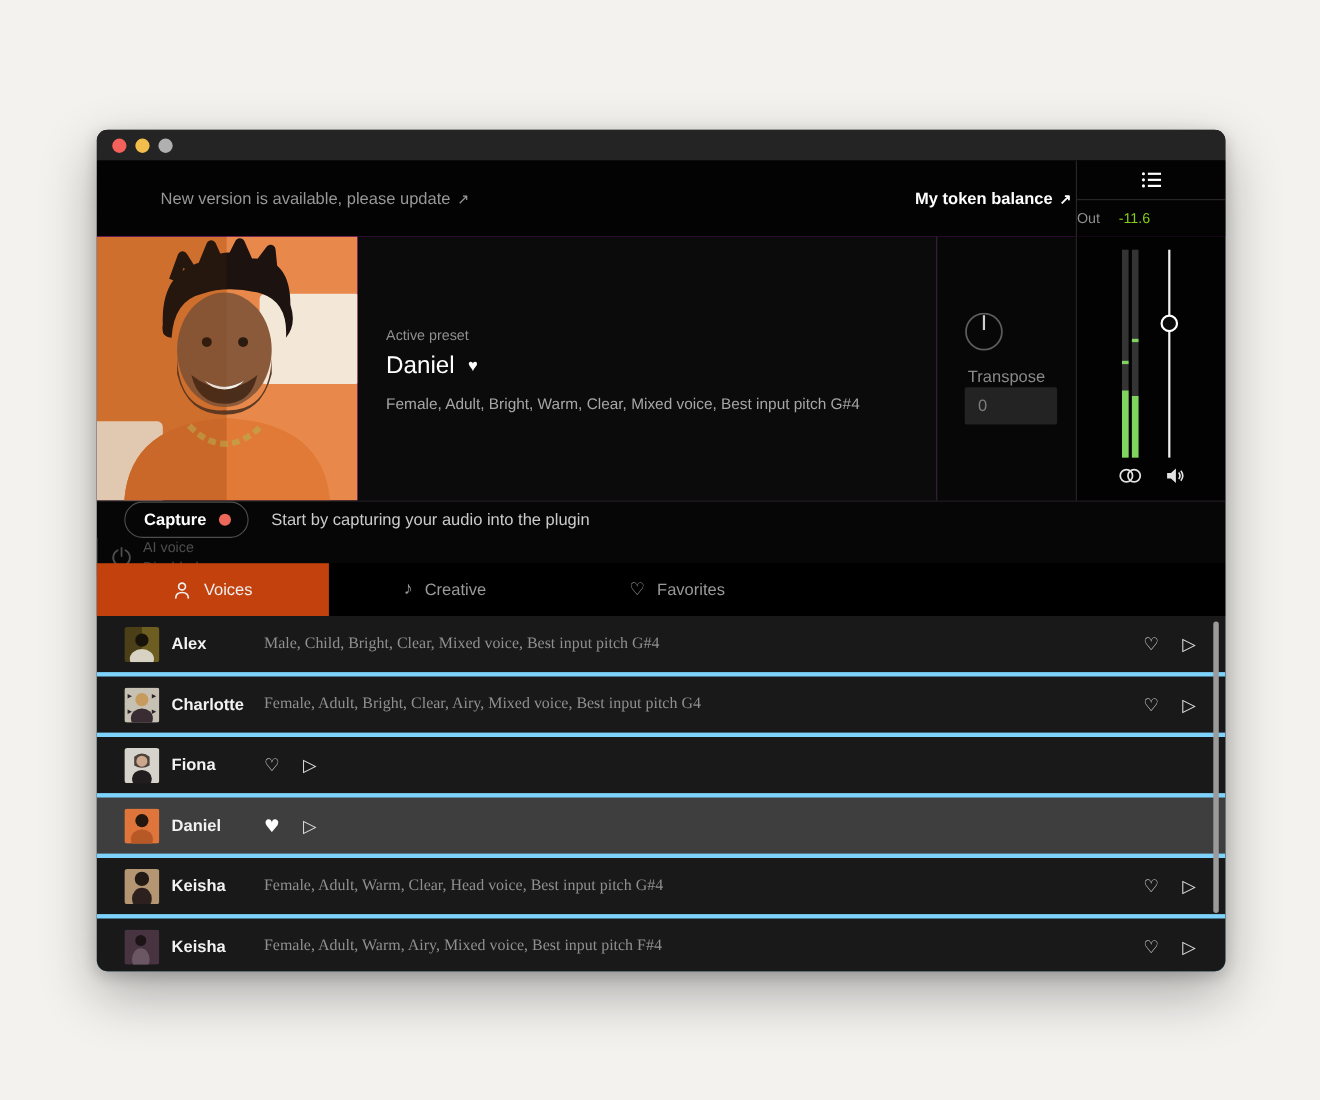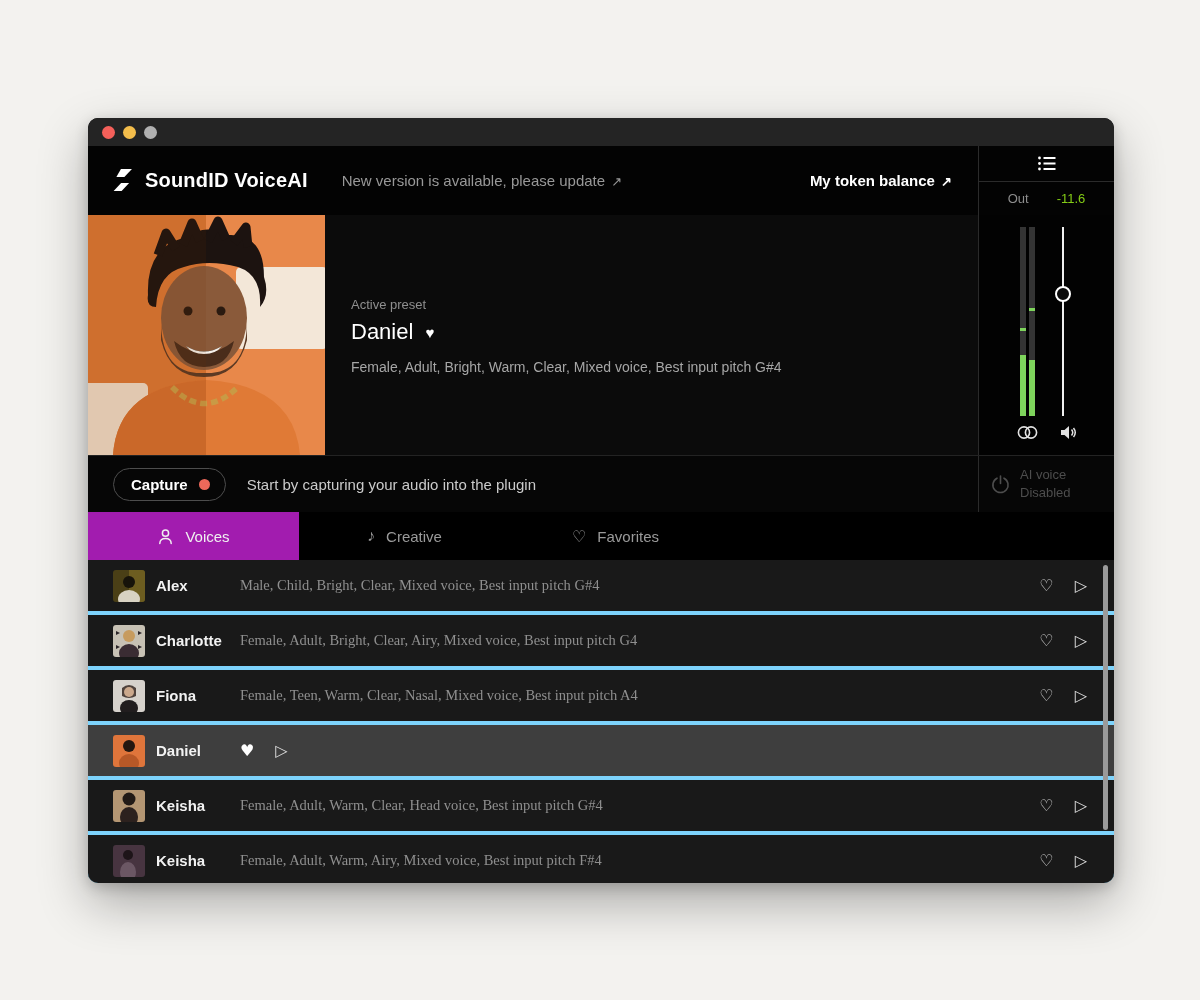--- a/index.html
+++ b/index.html
@@ -17,25 +17,25 @@
   }
   
   .titlebar { height:28px; background:#242424; display:flex; align-items:center; padding-left:14px; gap:8px; }
   .tl-dot { width:13px; height:13px; border-radius:50%; }
   
   .header { height:69px; background:#030303; display:flex; }
   .header-left { flex:1; display:flex; align-items:center; padding-left:24px; }
   .brand { display:flex; align-items:center; gap:10px; }
   .brand-text { color:#fff; font-size:20px; font-weight:700; letter-spacing:.2px; }
   .notif { margin-left:34px; color:#989898; font-size:15px; }
-  .token { margin-left:auto; margin-right:26px; color:#fff; font-size:15px; font-weight:700; cursor:pointer; }
+  .token { margin-left:auto; margin-right:4px; color:#fff; font-size:15px; font-weight:700; cursor:pointer; }
   .arrow { font-size:13px; margin-left:2px; }
   .header-right { width:136px; border-left:1px solid #2b2b2b; display:flex; flex-direction:column; background:#030303; }
   .hr-top { height:36px; display:flex; align-items:center; justify-content:center; border-bottom:1px solid #2b2b2b; }
-  .hr-bottom { flex:1; display:flex; align-items:center; justify-content:center; gap:28px; font-size:13px; }
+  .hr-bottom { flex:1; display:flex; align-items:center; justify-content:flex-start; gap:17px; font-size:13px; }
   .out-label { color:#8d8d8d; }
   .out-value { color:#84cc16; }
   
   .main { height:240px; display:flex; background:#a21caf; }
   .photo { width:237px; position:relative; overflow:hidden; flex:none; }
   .preset { flex:1; background:#0b0b0b; border-right:1px solid #2a2a2a; padding:82px 0 0 26px; }
   .preset-label { color:#8f8f8f; font-size:13px; }
   .preset-name-row { display:flex; align-items:center; gap:12px; margin-top:7px; }
   .preset-name { color:#fff; font-size:22px; }
   .preset-heart { color:#fff; font-size:15px; cursor:pointer; }
@@ -46,30 +46,30 @@
   .transpose-input { position:absolute; left:25px; top:137px; width:84px; height:34px; background:#232323; border:none; border-radius:2px; color:#7c7c7c; font-size:15px; padding-left:12px; font-family:"Liberation Sans", sans-serif; }
   .meters-panel { width:135px; flex:none; background:#020202; position:relative; }
   .meter-track { position:absolute; top:12px; width:6px; height:189px; background:#343434; }
   .meter-track.m1 { left:41px; } .meter-track.m2 { left:50px; }
   .meter-fill { position:absolute; bottom:0; left:0; width:6px; }
   .meter-peak { position:absolute; left:0; width:6px; height:3px; }
   .fader-track { position:absolute; left:83px; top:12px; width:2px; height:189px; background:#f0f0f0; }
   .fader-handle { position:absolute; left:76px; top:71px; width:16px; height:16px; border-radius:50%; border:2.5px solid #fff; background:#0a0a0a; cursor:pointer; }
   .meter-icons { position:absolute; left:0; top:210px; width:100%; display:flex; justify-content:center; gap:22px; }
   
-  .capture-bar { height:57px; display:flex; background:#060606; border-top:1px solid #232323; }
+  .capture-bar { height:57px; display:flex; background:#060606; border-top:1px solid #232323;flex-direction:column; }
   .capture-left { flex:1; display:flex; align-items:center; padding-left:25px; gap:21px; }
   .capture-btn { height:33px; display:flex; align-items:center; gap:11px; padding:0 15px 0 17px; border:1px solid #4d4d4d; border-radius:17px; background:transparent; color:#fff; font-size:15px; font-weight:600; cursor:pointer; font-family:"Liberation Sans", sans-serif; }
   .capture-dot { width:11px; height:11px; border-radius:50%; }
   .capture-hint { color:#cbcbcb; font-size:15px; }
   .capture-right { width:136px; border-left:1px solid #2b2b2b; display:flex; align-items:center; gap:10px; padding-left:12px; color:#4d4d4d; font-size:13px; line-height:1.35; }
   
   .tabs { height:48px; background:#000; display:flex; }
   .tab { width:211px; display:flex; align-items:center; justify-content:center; gap:11px; color:#9a9a9a; font-size:15px; cursor:pointer; }
-  .tab.active { background:#a21caf; color:#f0f0f0; }
+  .tab.active { background:#c2410c; color:#f0f0f0; }
   .tab .glyph { font-size:16px; }
   
   .list { background:#7dd3fc; }
   .row { height:51px; margin-bottom:4px; background:#191919; display:flex; align-items:center; padding-left:25px; }
   .row.selected { background:#3e3e3e; }
   .avatar { width:32px; height:32px; border-radius:3px; overflow:hidden; margin-right:11px; flex:none; }
   .row-name { width:84px; color:#f2f2f2; font-size:15px; font-weight:600; flex:none; }
   .row-desc { flex:1; color:#8f8f8f; font-size:14.5px;font-family:Liberation Serif, serif; }
   .row-actions { display:flex; align-items:center; gap:21px; padding-right:27px; }
   .heart-btn { color:#d6d6d6; font-size:16px; cursor:pointer; background:none; border:none; line-height:1; font-family:"DejaVu Sans", sans-serif; }
@@ -83,29 +83,20 @@
 <div class="window">
 
   <div class="titlebar">
     <div class="tl-dot" style="background:#f4605a"></div>
     <div class="tl-dot" style="background:#f3bd4b"></div>
     <div class="tl-dot" style="background:#b0b0b0"></div>
   </div>
 
   <div class="header">
     <div class="header-left">
-      <div class="brand">
-        <span>
-          <svg width="23" height="26" viewBox="0 0 23 26">
-            <path d="M9 1 L20 1 L13 9 L5 9 Z" fill="#fff" transform="skewX(-4)"></path>
-            <path d="M10 12 L18 12 L11 20 L3 20 Z" fill="#fff" transform="translate(0,3) skewX(-4)"></path>
-          </svg>
-        </span>
-        <span class="brand-text">SoundID VoiceAI</span>
-      </div>
       <span class="notif"><span>New version is available, please update</span> <span class="arrow">↗</span></span>
       <span class="token"><span>My token balance</span> <span class="arrow">↗</span></span>
     </div>
     <div class="header-right">
       <div class="hr-top">
         <span>
           <svg width="18" height="15" viewBox="0 0 18 15">
             <circle cx="1.5" cy="2" r="1.4" fill="#fff"></circle>
               <rect x="5.5" y="1" width="12" height="2" fill="#fff"></rect>
             <circle cx="1.5" cy="7.5" r="1.4" fill="#fff"></circle>
@@ -147,20 +138,30 @@
 
     <div class="preset">
       <div class="preset-label">Active preset</div>
       <div class="preset-name-row">
         <span class="preset-name">Daniel</span>
         <span class="preset-heart">♥</span>
       </div>
       <div class="preset-desc">Female, Adult, Bright, Warm, Clear, Mixed voice, Best input pitch  G#4</div>
     </div>
 
+    <div class="transpose-panel">
+      <div class="knob">
+        <svg width="35" height="35" viewBox="0 0 35 35">
+          <circle cx="17.5" cy="17.5" r="16.3" fill="none" stroke="#5c5c5c" stroke-width="1.6"></circle>
+          <line x1="17.5" y1="2.5" x2="17.5" y2="16" stroke="#cfcfcf" stroke-width="2"></line>
+        </svg>
+      </div>
+      <div class="transpose-label">Transpose</div>
+      <input class="transpose-input" type="text" value="0" style="">
+    </div>
 
     <div class="meters-panel">
       <div class="meter-track m1">
         <div class="meter-fill" style="height:61px; background:#7ed45c;"></div>
         <div class="meter-peak" style="top:101px; background:#7ed45c;"></div>
       </div>
       <div class="meter-track m2">
         <div class="meter-fill" style="height:56px; background:#7ed45c;"></div>
         <div class="meter-peak" style="top:81px; background:#7ed45c;"></div>
       </div>
@@ -263,21 +264,20 @@
     <div class="row">
       <div class="avatar">
         <svg width="32" height="32" viewBox="0 0 32 32">
           <rect width="32" height="32" fill="#d6d2cc"></rect>
           <path d="M9 8 Q16 2 23 8 L23 16 Q16 20 9 16 Z" fill="#4f423c"></path>
           <circle cx="16" cy="12" r="5" fill="#cba88c"></circle>
             <ellipse cx="16" cy="28" rx="9" ry="8" fill="#211d1e"></ellipse>
         </svg>
       </div>
       <span class="row-name">Fiona</span>
-      <span class="row-desc">Female, Teen, Warm, Clear, Nasal, Mixed voice, Best input pitch  A4</span>
       <div class="row-actions">
         <button class="heart-btn">♡</button>
         <button class="play-btn">▷</button>
       </div>
     </div>
 
     <div class="row selected">
       <div class="avatar">
         <svg width="32" height="32" viewBox="0 0 32 32">
           <rect width="32" height="32" fill="#df753b"></rect>

